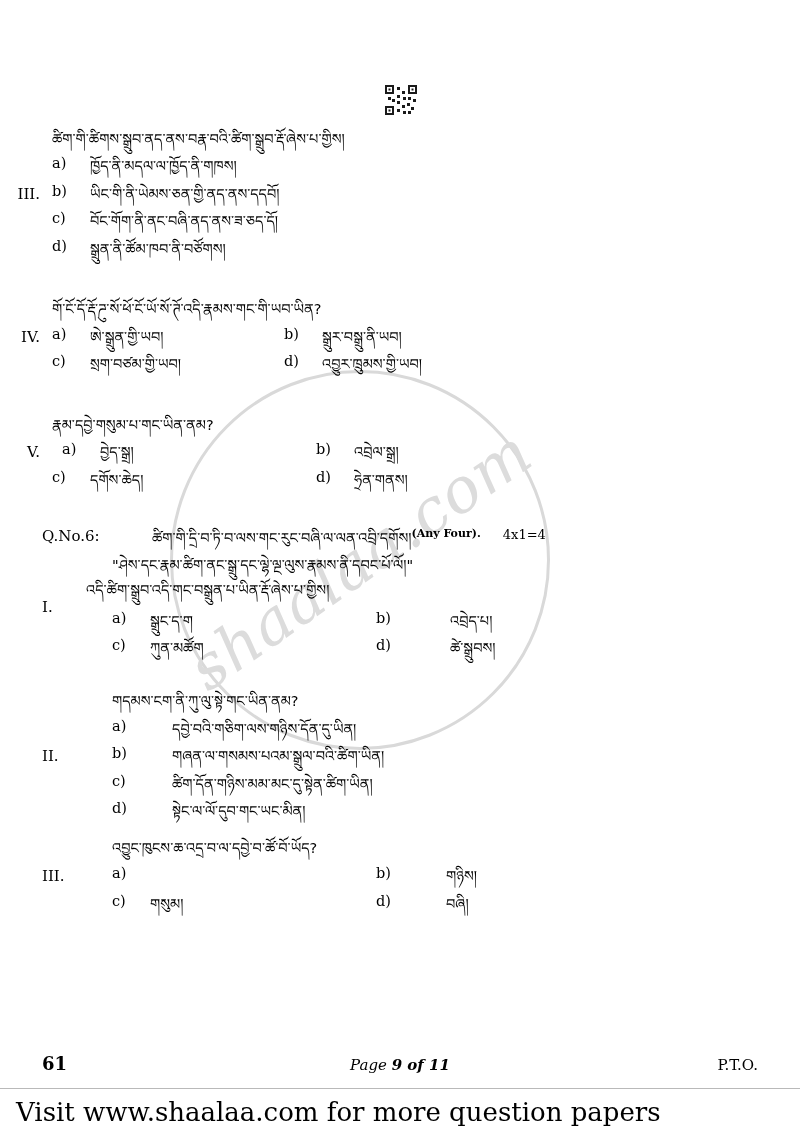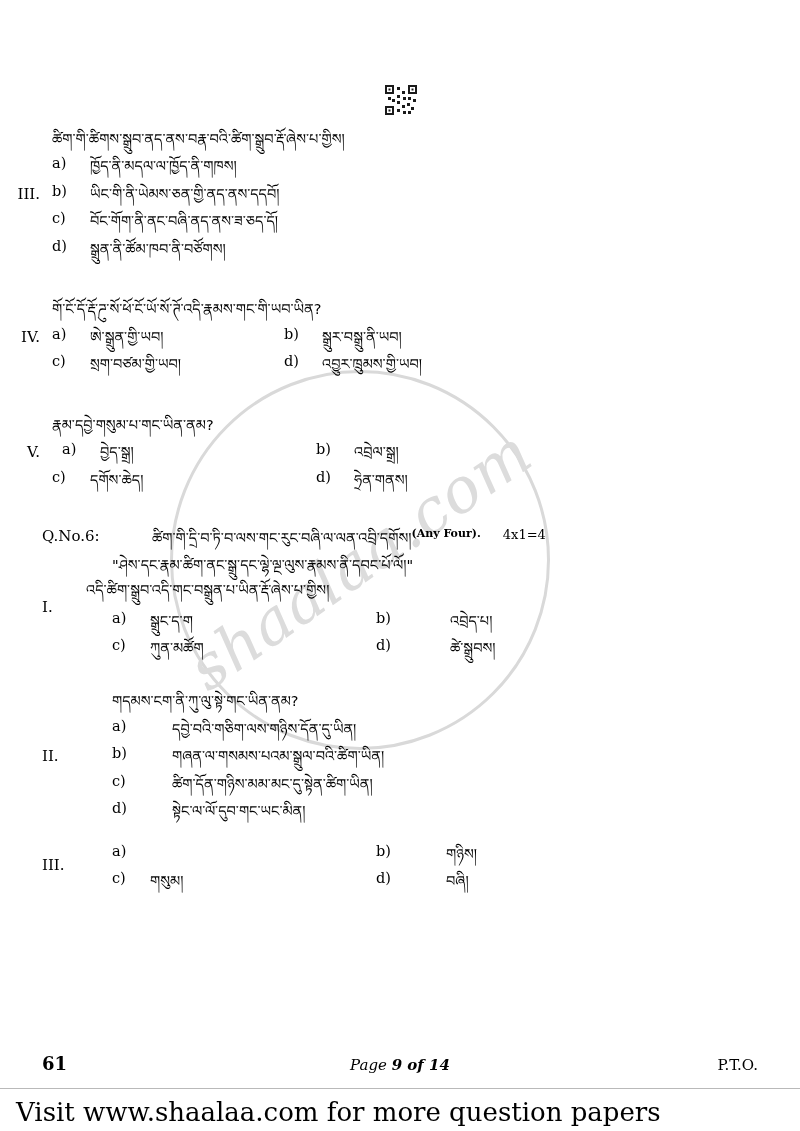--- a/index.html
+++ b/index.html
@@ -395,20 +395,21 @@
               <div class="optlabel wide">d)</div>
               <div class="opttext tib">སྟེང་ལ་ལོ་དུབ་གང་ཡང་མིན།</div>
             </div>
           </div>
         </div>
       </div>
 
       <div class="row" style="margin-top:14px;">
         <div class="numcol wide">III.</div>
         <div class="body">
+          <div class="tib">འབྱུང་ཁུངས་ཆ་འདྲ་བ་ལ་དབྱེ་བ་ཚོ་བོ་ཡོད?</div>
           <div class="block" style="margin-top:6px;">
             <div class="two-col">
               <div class="cell left">
                 <div class="optlabel">a)</div>
               </div>
               <div class="cell right" style="padding-left:32px;">
                 <div class="optlabel">b)</div>
                 <div class="opttext tib" style="padding-left:32px;">གཉིས།</div>
               </div>
             </div>
@@ -424,21 +425,21 @@
             </div>
           </div>
         </div>
       </div>
     </div>
 
   </div>
 
   <div class="footer">
     <div class="pgnum">61</div>
-    <div class="center"><span>Page </span><b>9 of 14</b></div>
+    <div class="center"><span>Page </span><b>9 of 11</b></div>
     <div class="pto">P.T.O.</div>
   </div>
 
   <div class="bottombar">
     <div class="visit">Visit www.shaalaa.com for more question papers</div>
   </div>
 
 </div>
 
 </body></html>

